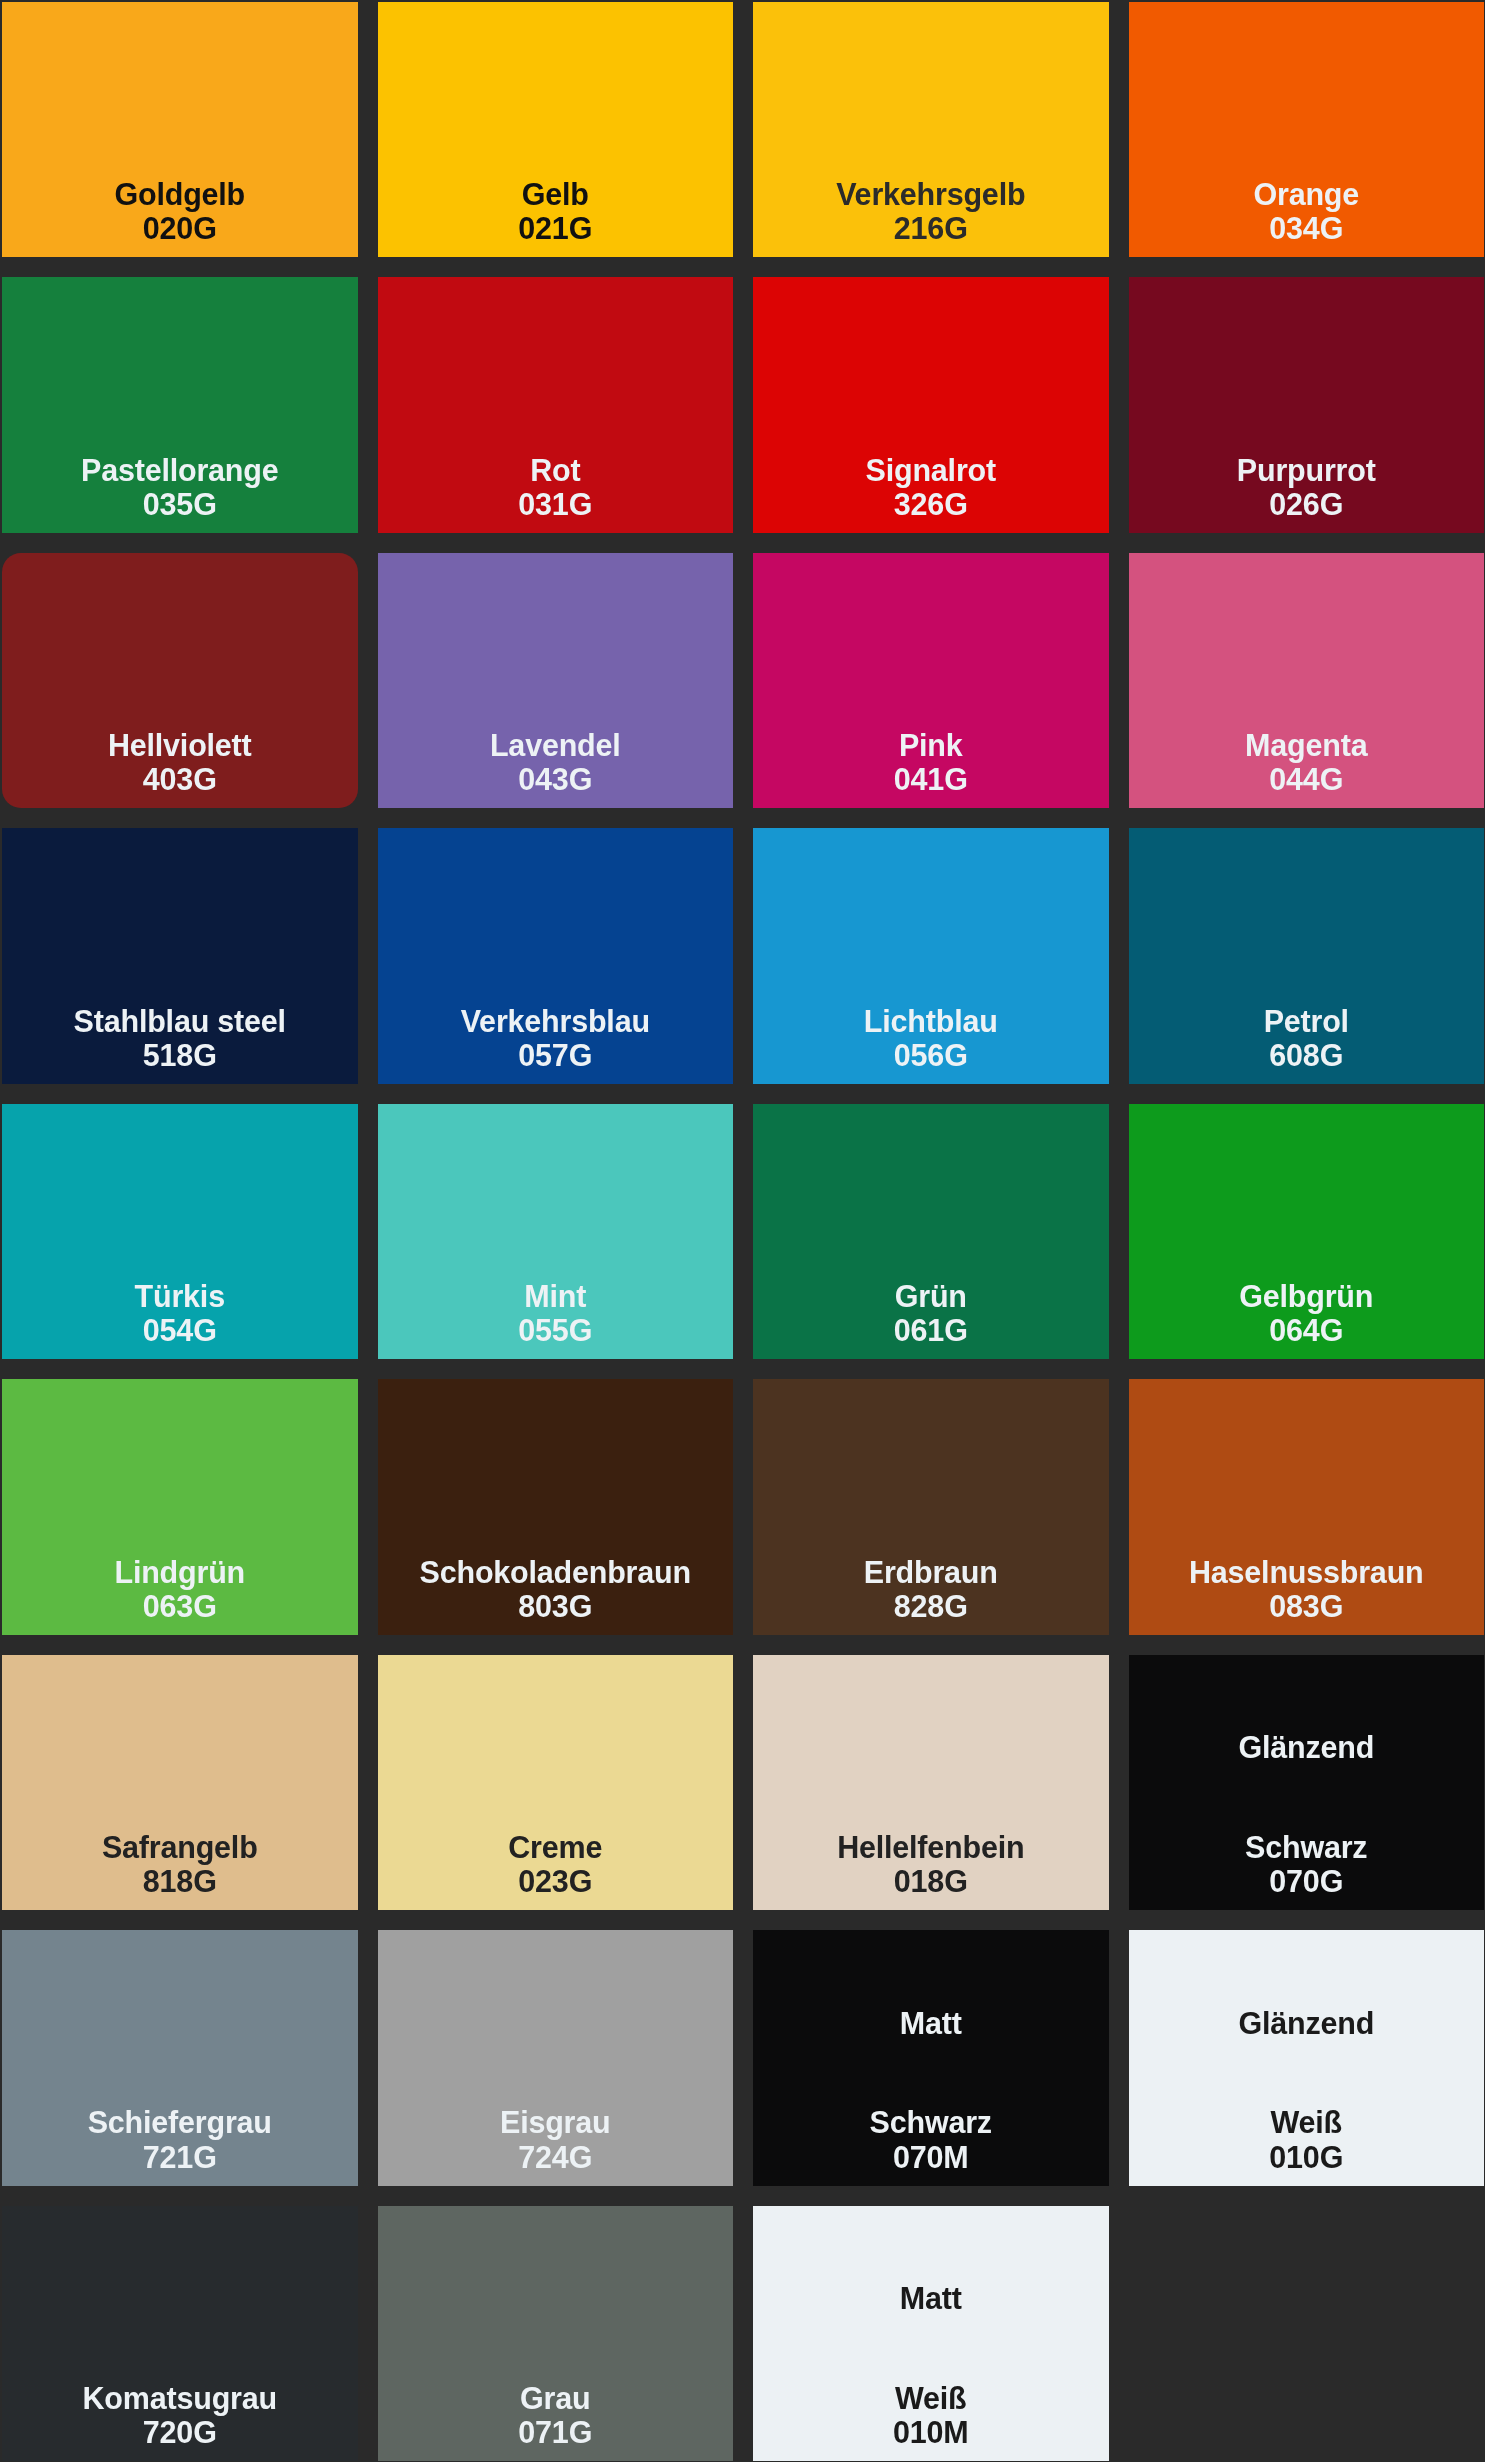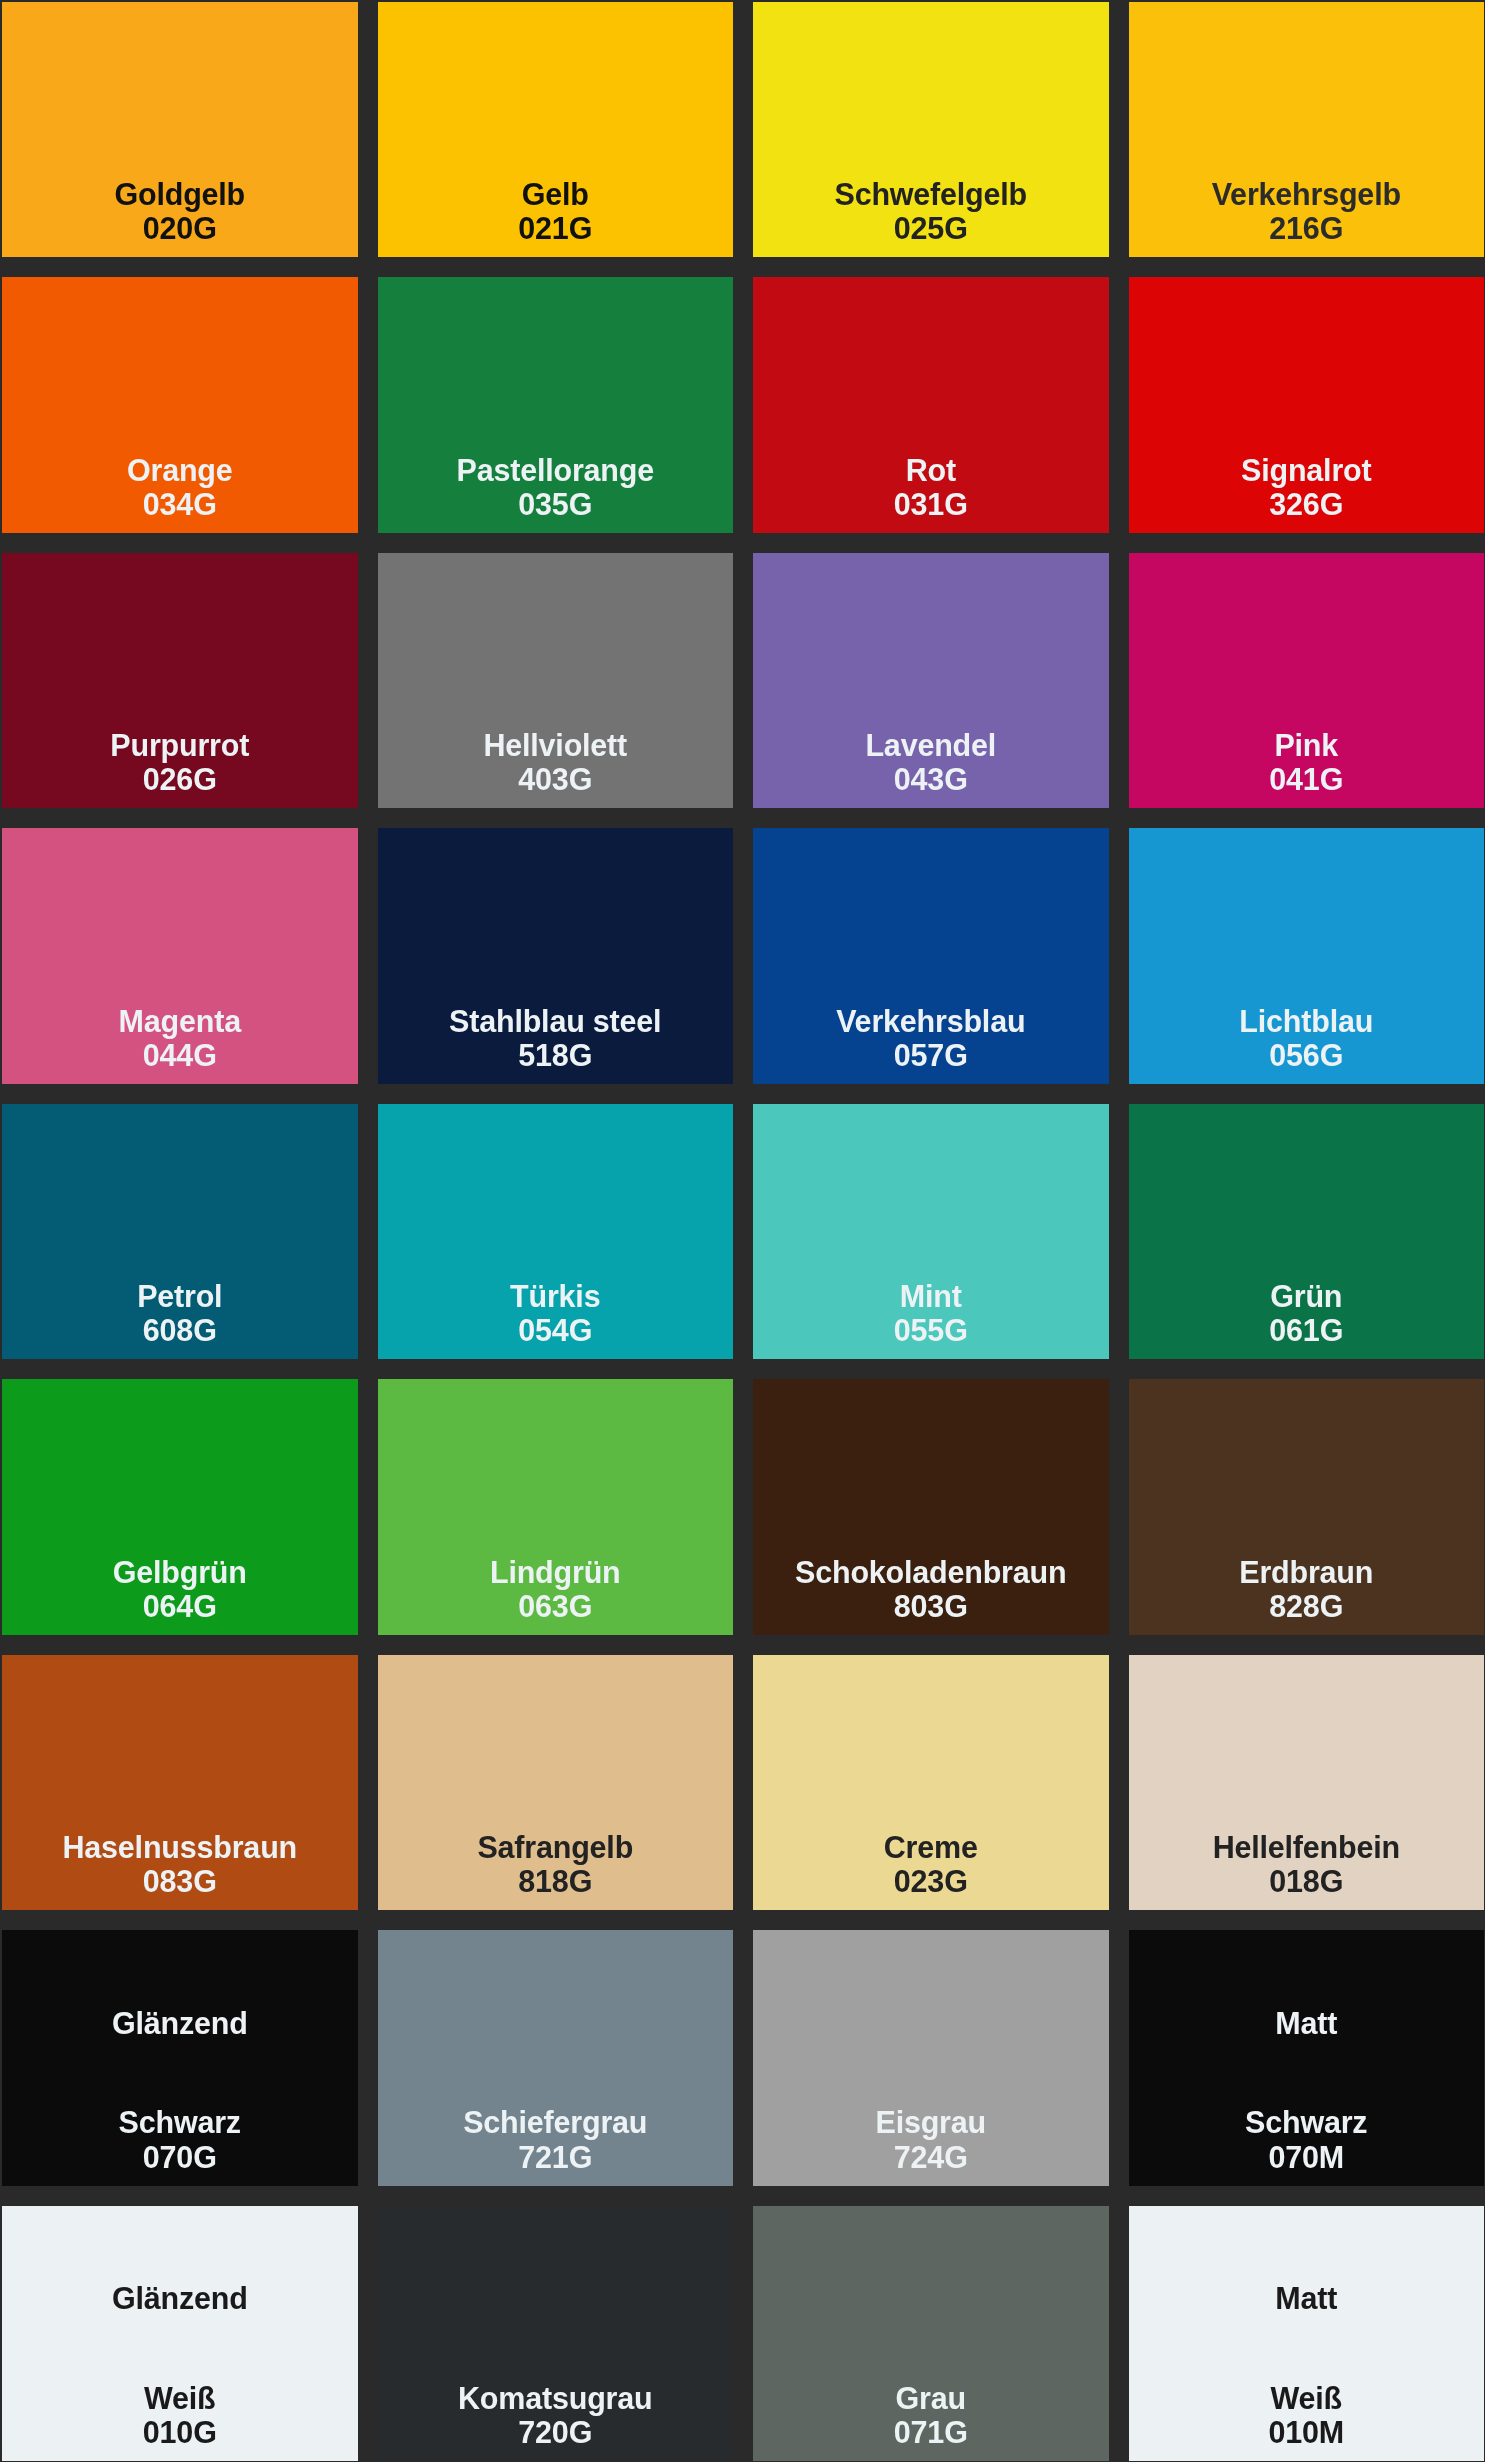--- a/index.html
+++ b/index.html
@@ -62,26 +62,20 @@
         <span class="cname">Goldgelb</span>
         <span class="ccode">020G</span>
       </div>
     </div>
     <div class="swatch" style="background: rgb(252, 194, 0); color: rgb(17, 17, 17);">
       <div class="label-block">
         <span class="cname">Gelb</span>
         <span class="ccode">021G</span>
       </div>
     </div>
-    <div class="swatch" style="background: rgb(242, 226, 17); color: rgb(34, 34, 34);">
-      <div class="label-block">
-        <span class="cname">Schwefelgelb</span>
-        <span class="ccode">025G</span>
-      </div>
-    </div>
     <div class="swatch" style="background: rgb(251, 193, 10); color: rgb(43, 43, 43);">
       <div class="label-block">
         <span class="cname">Verkehrsgelb</span>
         <span class="ccode">216G</span>
       </div>
     </div>
     <div class="swatch" style="background: rgb(241, 90, 0); color: rgb(237, 242, 245);">
       <div class="label-block">
         <span class="cname">Orange</span>
         <span class="ccode">034G</span>
@@ -104,21 +98,21 @@
         <span class="cname">Signalrot</span>
         <span class="ccode">326G</span>
       </div>
     </div>
     <div class="swatch" style="background: rgb(118, 9, 31); color: rgb(237, 242, 245);">
       <div class="label-block">
         <span class="cname">Purpurrot</span>
         <span class="ccode">026G</span>
       </div>
     </div>
-    <div class="swatch" style="background: #737373; color: rgb(237, 242, 245);">
+    <div class="swatch" style="background: #7f1d1d; color: rgb(237, 242, 245); border-radius: 19px;">
       <div class="label-block">
         <span class="cname">Hellviolett</span>
         <span class="ccode">403G</span>
       </div>
     </div>
     <div class="swatch" style="background: rgb(118, 99, 172); color: rgb(237, 242, 245);">
       <div class="label-block">
         <span class="cname">Lavendel</span>
         <span class="ccode">043G</span>
       </div>

